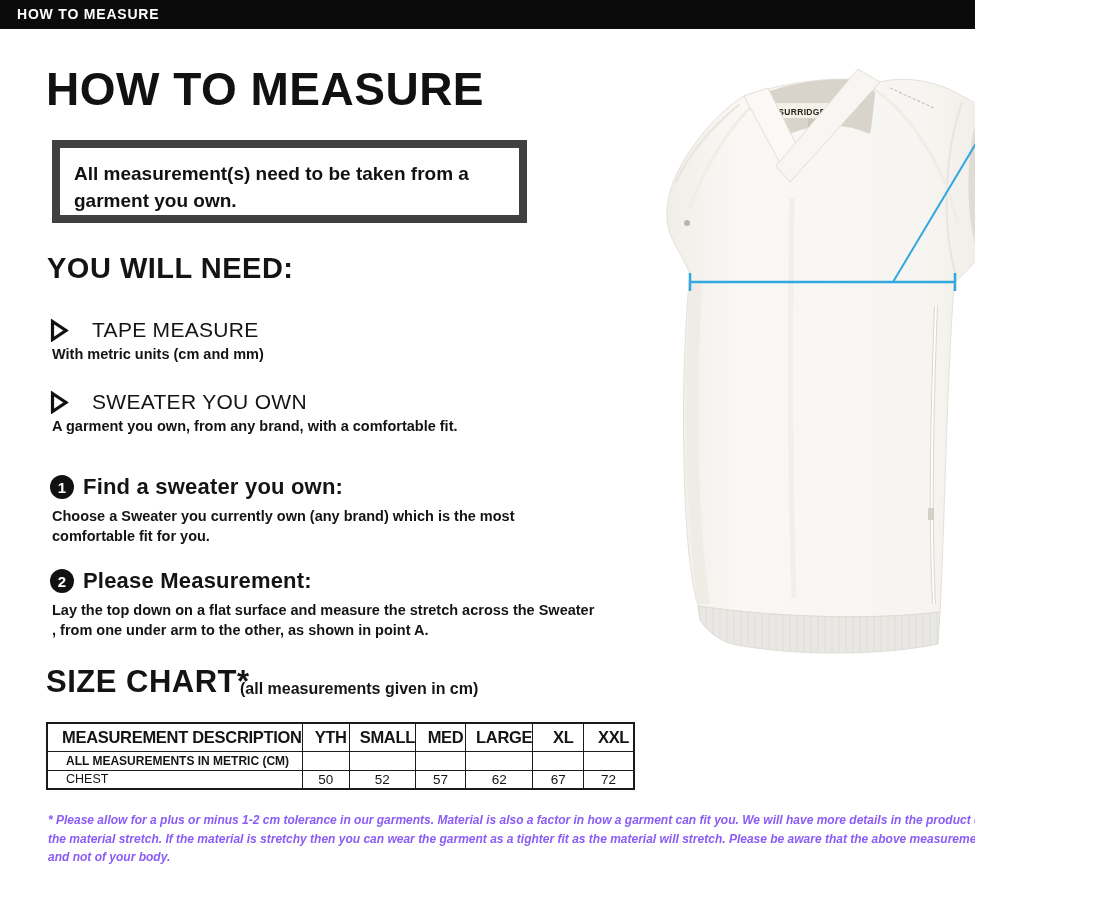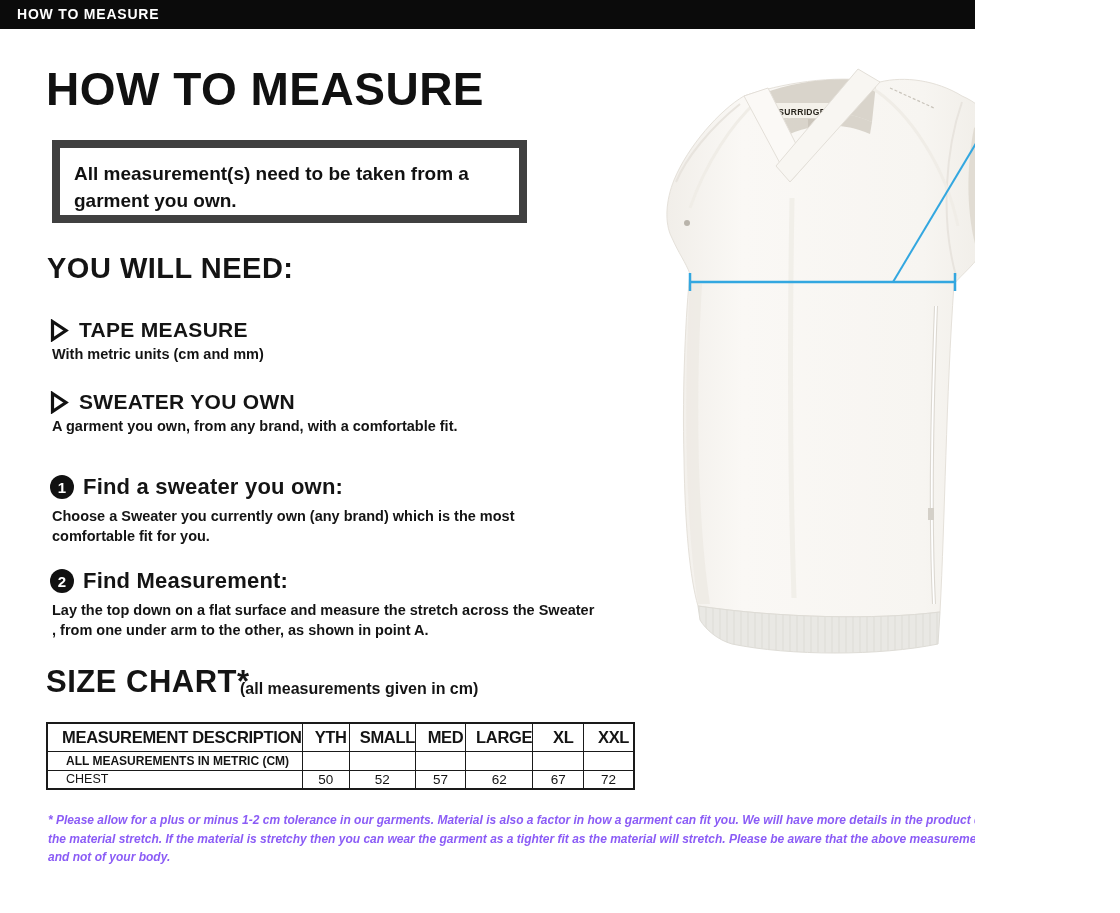--- a/index.html
+++ b/index.html
@@ -24,21 +24,21 @@
   .notice {
     position:absolute; left:52px; top:140px; width:475px; height:83px;
     border:8px solid #404040; padding:12px 14px;
   }
   .notice p { font-size:19px; font-weight:bold; line-height:27px; color:#111; }
   
   .h2-need { position:absolute; left:47px; top:252px; font-size:29px; font-weight:bold; letter-spacing:0.5px; }
   .need-item { position:absolute; left:50px; }
   .need-item.first { top:318px; }
   .need-item.second { top:390px; }
-  .need-title { display:flex; align-items:center; gap:10px; font-size:21px; font-weight:bold; letter-spacing:0.3px; }
+  .need-title { display:flex; align-items:center; gap:23px; font-size:21px; font-weight:normal; letter-spacing:0.3px; }
   .need-desc { font-size:14.5px; font-weight:bold; margin-top:4px; margin-left:2px; }
   
   .step { position:absolute; left:50px; width:560px; }
   .step.one { top:474px; }
   .step.two { top:568px; }
   .step-head { display:flex; align-items:center; gap:9px; }
   .step-num {
     width:24px; height:24px; border-radius:50%; background:#111; color:#fff;
     font-size:15px; font-weight:bold; display:flex; align-items:center; justify-content:center; flex:0 0 24px;
   }
@@ -109,21 +109,21 @@
     <div class="step-head">
       <span class="step-num">1</span>
       <span class="step-title">Find a sweater you own:</span>
     </div>
     <div class="step-desc">Choose a Sweater you currently own (any brand) which is the most comfortable fit for you.</div>
   </div>
 
   <div class="step two">
     <div class="step-head">
       <span class="step-num">2</span>
-      <span class="step-title">Find Measurement:</span>
+      <span class="step-title">Please Measurement:</span>
     </div>
     <div class="step-desc">Lay the top down on a flat surface and measure the stretch across the Sweater , from one under arm to the other, as shown in point A.</div>
   </div>
 
   <h2 class="h2-size">SIZE CHART*</h2>
   <span class="size-sub">(all measurements given in cm)</span>
 
   <table class="size">
     <colgroup>
       <col style="width:238px">

